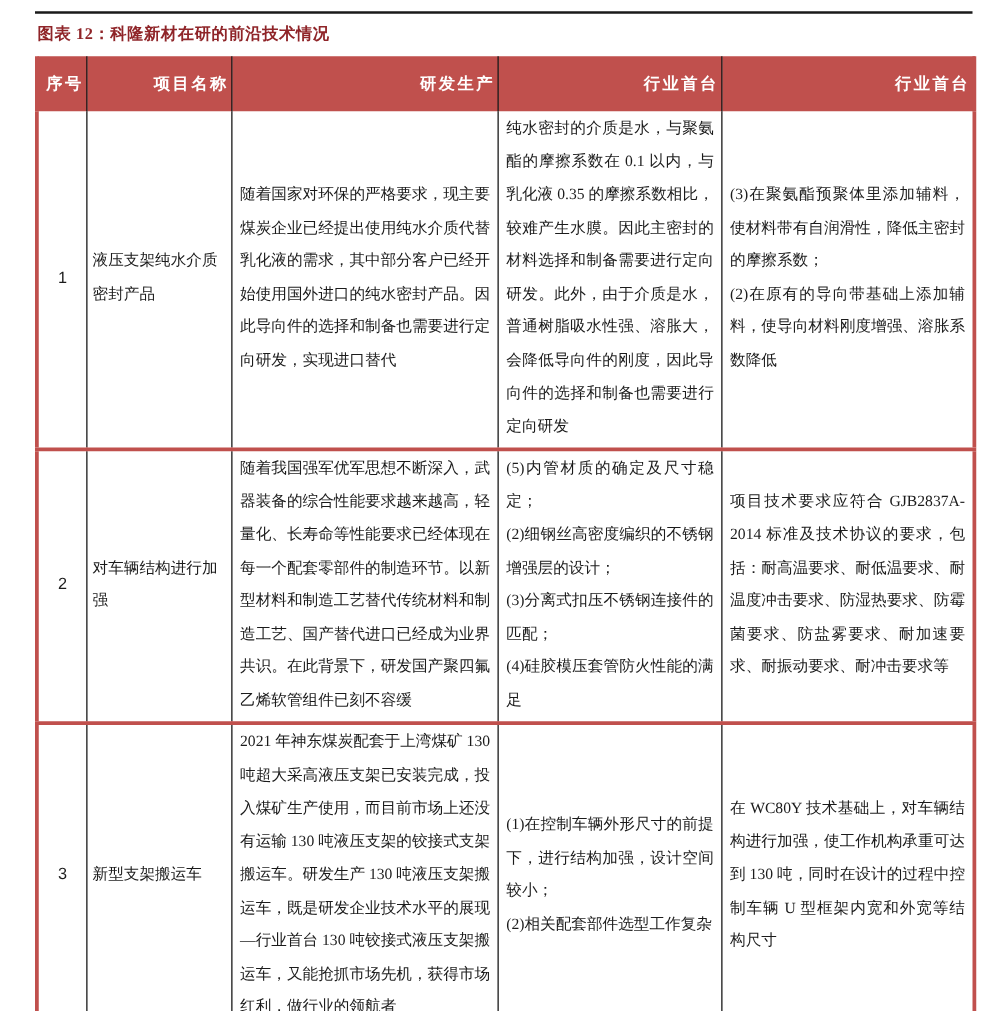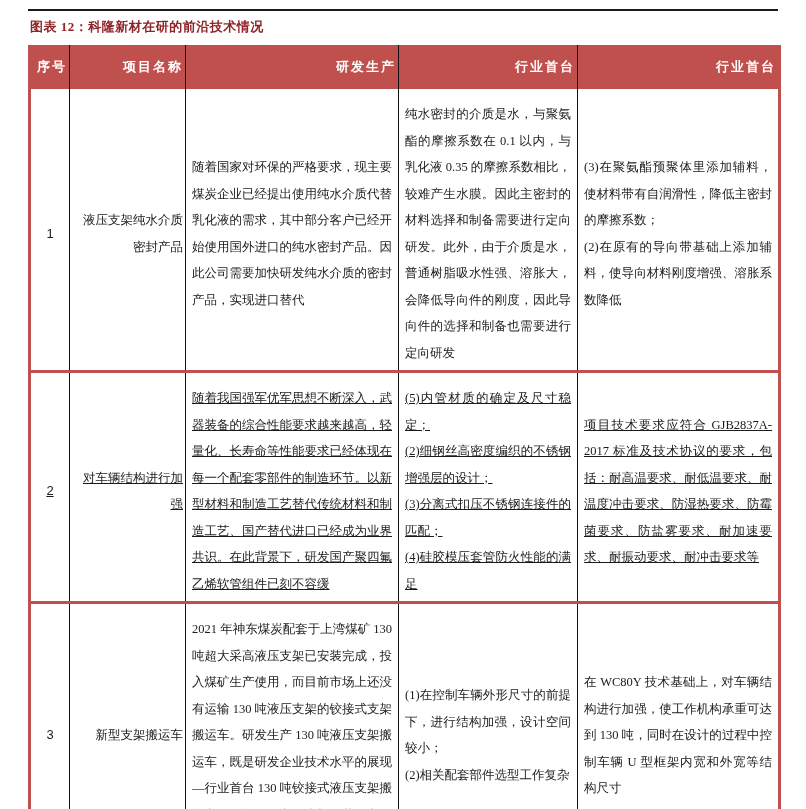--- a/index.html
+++ b/index.html
@@ -56,38 +56,38 @@
     border-top: 3px solid #c0504d;
   }
   table.tech-table tbody tr:first-child {
     border-top: none;
   }
   table.tech-table td {
     vertical-align: middle;
     color: #1b1b1b;
     font-size: 12.5px;
     line-height: 2.12;
-    padding: 12px 6px 4px 6px;
+    padding: 0 6px 4px 6px;
     white-space: pre-line;
     text-align: justify;
     overflow: hidden;
   }
   table.tech-table td.col-num {
     text-align: center;
     white-space: normal;
     font-family: "Liberation Sans", "DejaVu Sans", sans-serif;
     font-size: 13px;
   }
   table.tech-table td.col-name {
-    text-align: right;
+    text-align: left;
     padding-left: 4px;
     padding-right: 2px;
   }
   tr.row-1 td { height: 230px; }
-  tr.row-2 td { height: 210px; text-decoration: underline; }
+  tr.row-2 td { height: 210px; }
   tr.row-3 td { height: 238px; }
 </style>
 </head>
 <body>
 
 <div class="page">
 
   <div class="top-rule"></div>
 
   <div class="chart-title">图表 12：科隆新材在研的前沿技术情况</div>
@@ -106,34 +106,34 @@
         <th>项目名称</th>
         <th>研发生产</th>
         <th>行业首台</th>
         <th>行业首台</th>
       </tr>
     </thead>
     <tbody>
       <tr class="row-1">
         <td class="col-num">1</td>
         <td class="col-name">液压支架纯水介质密封产品</td>
-        <td class="col-bg">随着国家对环保的严格要求，现主要煤炭企业已经提出使用纯水介质代替乳化液的需求，其中部分客户已经开始使用国外进口的纯水密封产品。因此公司需要加快研发纯水介质的密封产品，实现进口替代</td>
+        <td class="col-bg">随着国家对环保的严格要求，现主要煤炭企业已经提出使用纯水介质代替乳化液的需求，其中部分客户已经开始使用国外进口的纯水密封产品。因此导向件的选择和制备也需要进行定向研发，实现进口替代</td>
         <td class="col-diff">纯水密封的介质是水，与聚氨酯的摩擦系数在 0.1 以内，与乳化液 0.35 的摩擦系数相比，较难产生水膜。因此主密封的材料选择和制备需要进行定向研发。此外，由于介质是水，普通树脂吸水性强、溶胀大，会降低导向件的刚度，因此导向件的选择和制备也需要进行定向研发</td>
         <td class="col-goal">(3)在聚氨酯预聚体里添加辅料，使材料带有自润滑性，降低主密封的摩擦系数；
 (2)在原有的导向带基础上添加辅料，使导向材料刚度增强、溶胀系数降低</td>
       </tr>
       <tr class="row-2">
         <td class="col-num">2</td>
         <td class="col-name">对车辆结构进行加强</td>
         <td class="col-bg">随着我国强军优军思想不断深入，武器装备的综合性能要求越来越高，轻量化、长寿命等性能要求已经体现在每一个配套零部件的制造环节。以新型材料和制造工艺替代传统材料和制造工艺、国产替代进口已经成为业界共识。在此背景下，研发国产聚四氟乙烯软管组件已刻不容缓</td>
         <td class="col-diff">(5)内管材质的确定及尺寸稳定；
 (2)细钢丝高密度编织的不锈钢增强层的设计；
 (3)分离式扣压不锈钢连接件的匹配；
 (4)硅胶模压套管防火性能的满足</td>
-        <td class="col-goal">项目技术要求应符合 GJB2837A-2017 标准及技术协议的要求，包括：耐高温要求、耐低温要求、耐温度冲击要求、防湿热要求、防霉菌要求、防盐雾要求、耐加速要求、耐振动要求、耐冲击要求等</td>
+        <td class="col-goal">项目技术要求应符合 GJB2837A-2014 标准及技术协议的要求，包括：耐高温要求、耐低温要求、耐温度冲击要求、防湿热要求、防霉菌要求、防盐雾要求、耐加速要求、耐振动要求、耐冲击要求等</td>
       </tr>
       <tr class="row-3">
         <td class="col-num">3</td>
         <td class="col-name">新型支架搬运车</td>
         <td class="col-bg">2021 年神东煤炭配套于上湾煤矿 130 吨超大采高液压支架已安装完成，投入煤矿生产使用，而目前市场上还没有运输 130 吨液压支架的铰接式支架搬运车。研发生产 130 吨液压支架搬运车，既是研发企业技术水平的展现—行业首台 130 吨铰接式液压支架搬运车，又能抢抓市场先机，获得市场红利，做行业的领航者</td>
         <td class="col-diff">(1)在控制车辆外形尺寸的前提下，进行结构加强，设计空间较小；
 (2)相关配套部件选型工作复杂</td>
         <td class="col-goal">在 WC80Y 技术基础上，对车辆结构进行加强，使工作机构承重可达到 130 吨，同时在设计的过程中控制车辆 U 型框架内宽和外宽等结构尺寸</td>
       </tr>
     </tbody>

